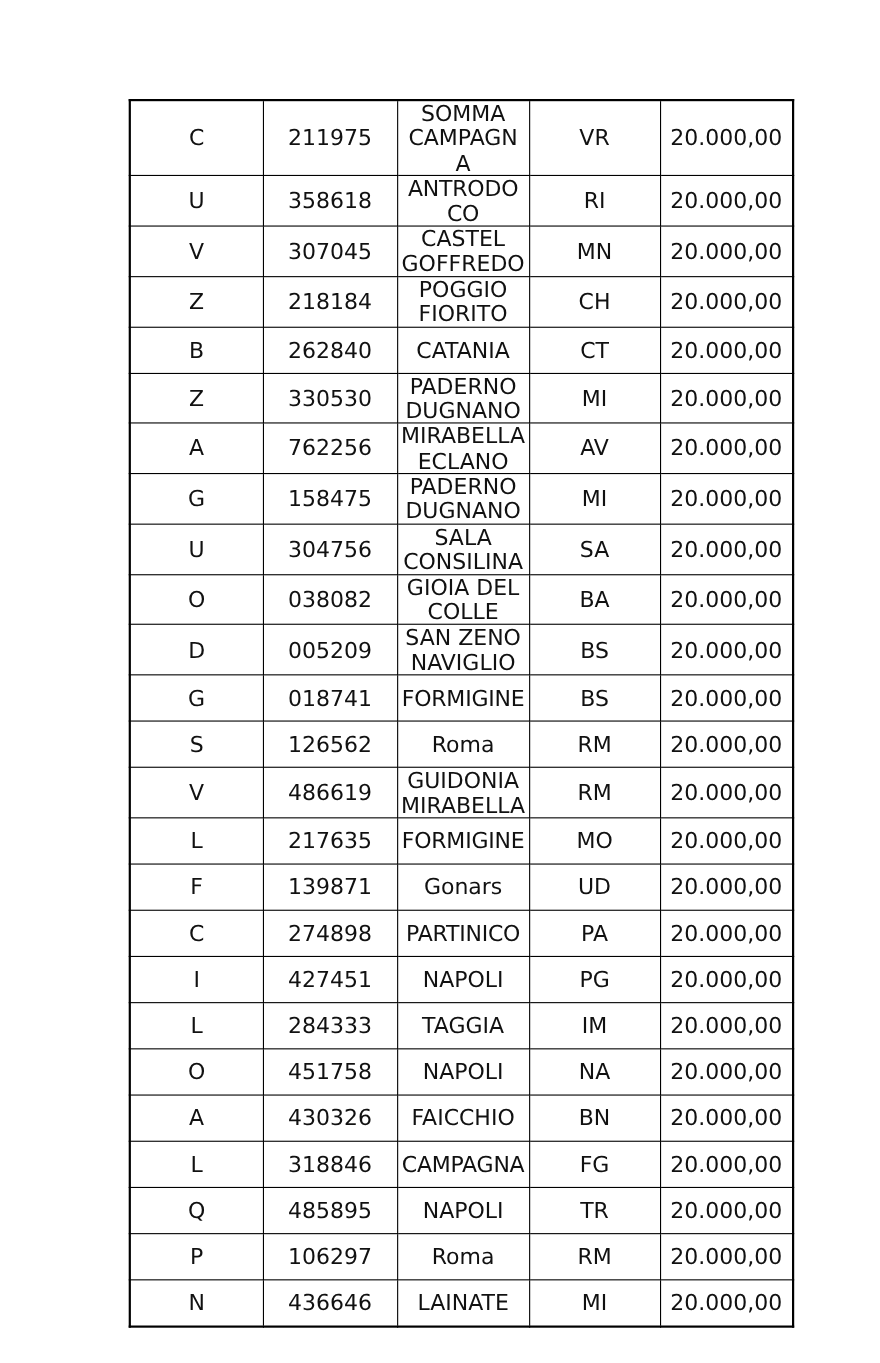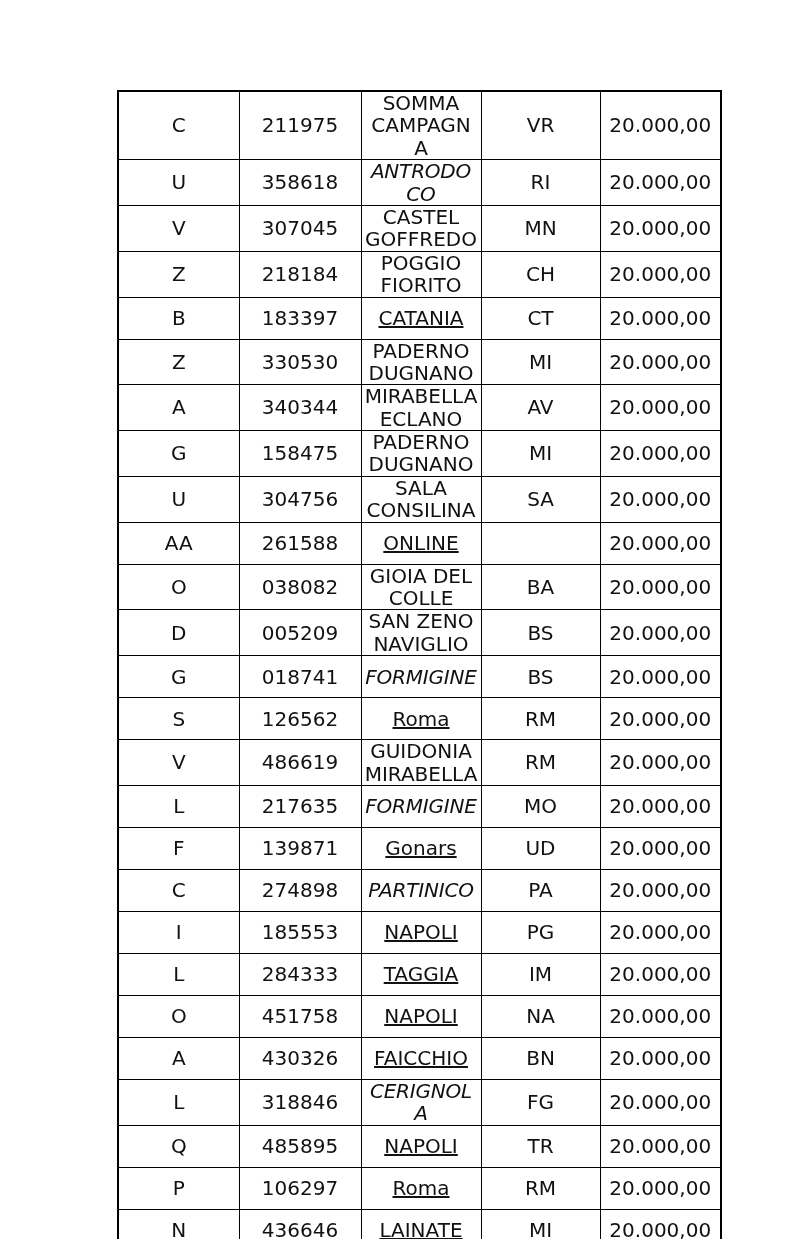--- a/index.html
+++ b/index.html
@@ -36,23 +36,23 @@
     color: #111111;
     overflow: hidden;
     word-wrap: break-word;
   }
   col.c-letter   { width: 121px; }
   col.c-code     { width: 122px; }
   col.c-city     { width: 120px; }
   col.c-province { width: 119px; }
   col.c-amount   { width: 121px; }
 
-  td.city-lg     { font-size: 20px; text-decoration: underline; }
+  td.city-lg     { font-size: 20px; }
   td.city-md     { font-size: 18px; line-height: 1.08; margin-top: 45px; }
-  td.city-shrink { font-size: 16.5px; letter-spacing: -0.2px; font-style: italic; }
+  td.city-shrink { font-size: 16.5px; letter-spacing: -0.2px; }
   td.city-sm     { font-size: 13px; line-height: 1.2; }
 </style>
 </head>
 <body>
 
 <div class="page">
   <table class="data-table">
     <colgroup>
       <col class="c-letter">
       <col class="c-code">
@@ -84,61 +84,54 @@
   </tr>
         <tr>
     <td>Z</td>
     <td>218184</td>
     <td class="city-md">POGGIO FIORITO</td>
     <td>CH</td>
     <td>20.000,00</td>
   </tr>
         <tr>
     <td>B</td>
-    <td>183397</td>
+    <td>262840</td>
     <td class="city-lg">CATANIA</td>
     <td>CT</td>
     <td>20.000,00</td>
   </tr>
         <tr>
     <td>Z</td>
     <td>330530</td>
     <td class="city-md">PADERNO DUGNANO</td>
     <td>MI</td>
     <td>20.000,00</td>
   </tr>
         <tr>
     <td>A</td>
-    <td>340344</td>
+    <td>762256</td>
     <td class="city-md">MIRABELLA ECLANO</td>
     <td>AV</td>
     <td>20.000,00</td>
   </tr>
         <tr>
     <td>G</td>
     <td>158475</td>
     <td class="city-md">PADERNO DUGNANO</td>
     <td>MI</td>
     <td>20.000,00</td>
   </tr>
         <tr>
     <td>U</td>
     <td>304756</td>
     <td class="city-md">SALA CONSILINA</td>
     <td>SA</td>
     <td>20.000,00</td>
   </tr>
         <tr>
-    <td>AA</td>
-    <td>261588</td>
-    <td class="city-lg">ONLINE</td>
-    <td></td>
-    <td>20.000,00</td>
-  </tr>
-        <tr>
     <td>O</td>
     <td>038082</td>
     <td class="city-md">GIOIA DEL COLLE</td>
     <td>BA</td>
     <td>20.000,00</td>
   </tr>
         <tr>
     <td>D</td>
     <td>005209</td>
     <td class="city-md">SAN ZENO NAVIGLIO</td>
@@ -182,21 +175,21 @@
   </tr>
         <tr>
     <td>C</td>
     <td>274898</td>
     <td class="city-shrink">PARTINICO</td>
     <td>PA</td>
     <td>20.000,00</td>
   </tr>
         <tr>
     <td>I</td>
-    <td>185553</td>
+    <td>427451</td>
     <td class="city-lg">NAPOLI</td>
     <td>PG</td>
     <td>20.000,00</td>
   </tr>
         <tr>
     <td>L</td>
     <td>284333</td>
     <td class="city-lg">TAGGIA</td>
     <td>IM</td>
     <td>20.000,00</td>
@@ -211,21 +204,21 @@
         <tr>
     <td>A</td>
     <td>430326</td>
     <td class="city-lg">FAICCHIO</td>
     <td>BN</td>
     <td>20.000,00</td>
   </tr>
         <tr>
     <td>L</td>
     <td>318846</td>
-    <td class="city-shrink">CERIGNOLA</td>
+    <td class="city-shrink">CAMPAGNA</td>
     <td>FG</td>
     <td>20.000,00</td>
   </tr>
         <tr>
     <td>Q</td>
     <td>485895</td>
     <td class="city-lg">NAPOLI</td>
     <td>TR</td>
     <td>20.000,00</td>
   </tr>

